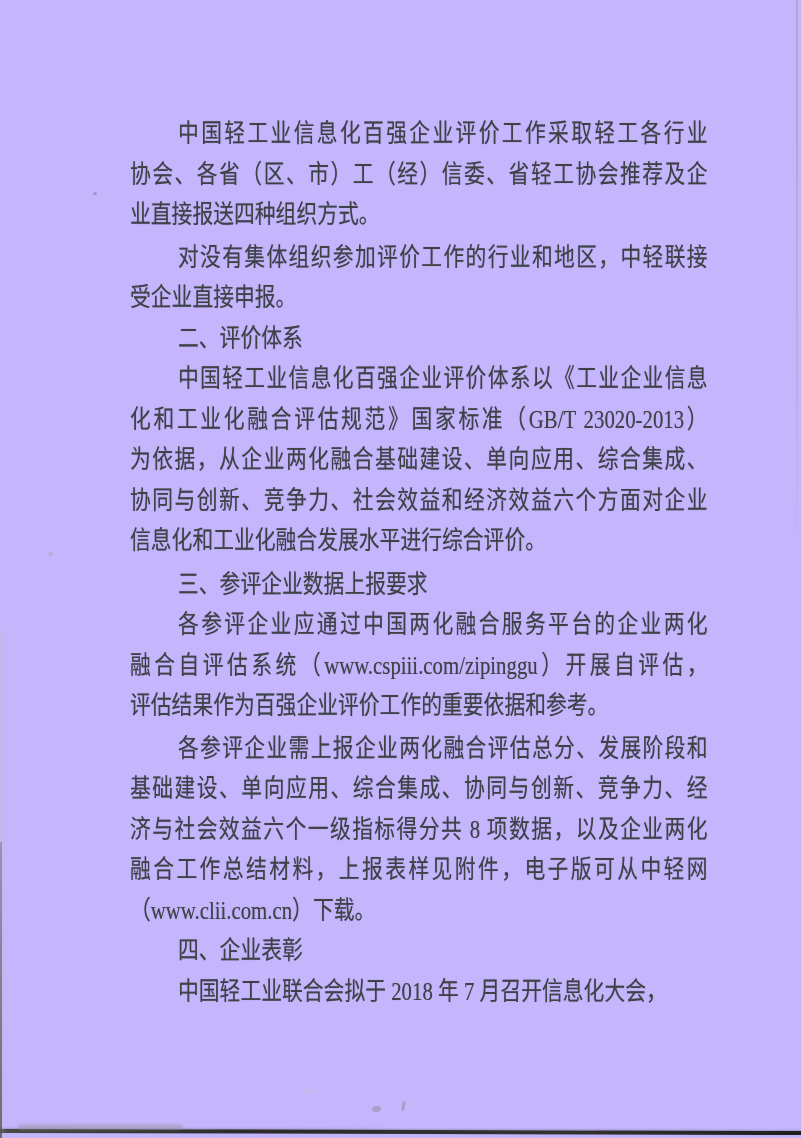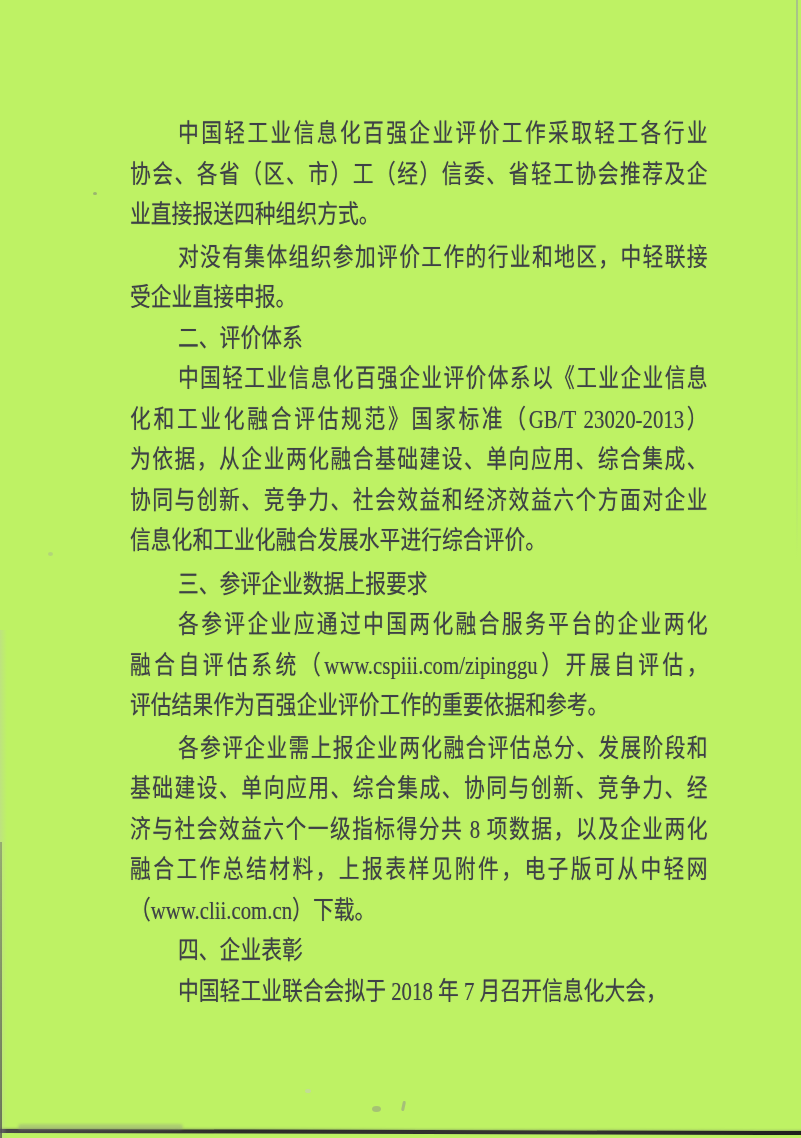--- a/index.html
+++ b/index.html
@@ -4,21 +4,21 @@
 <style>
   html, body {
     margin: 0;
     padding: 0;
     background: #ffffff;
   }
   .page {
     position: relative;
     width: 801px;
     height: 1138px;
-    background: #bef264;
+    background: #c4b5fd;
     overflow: hidden;
     font-family: "Liberation Serif", "DejaVu Serif", serif;
   }
   
   .textblock {
     position: absolute;
     left: 130px;
     top: 114px;
     width: 722px;
     transform: scaleX(0.8);

